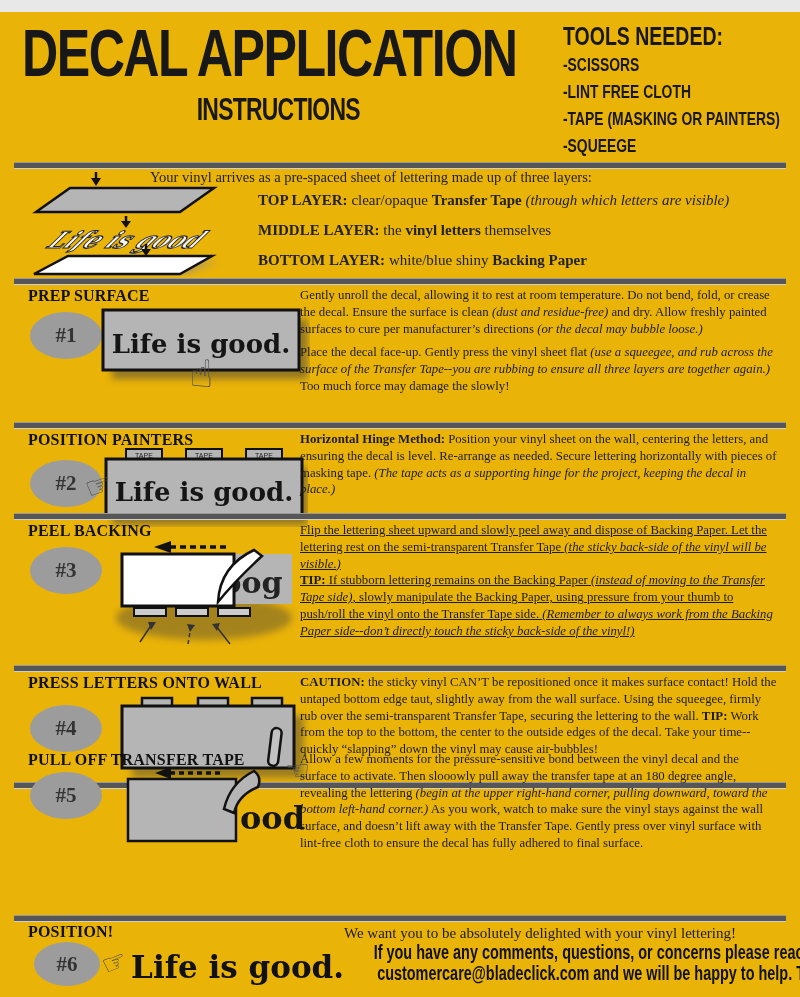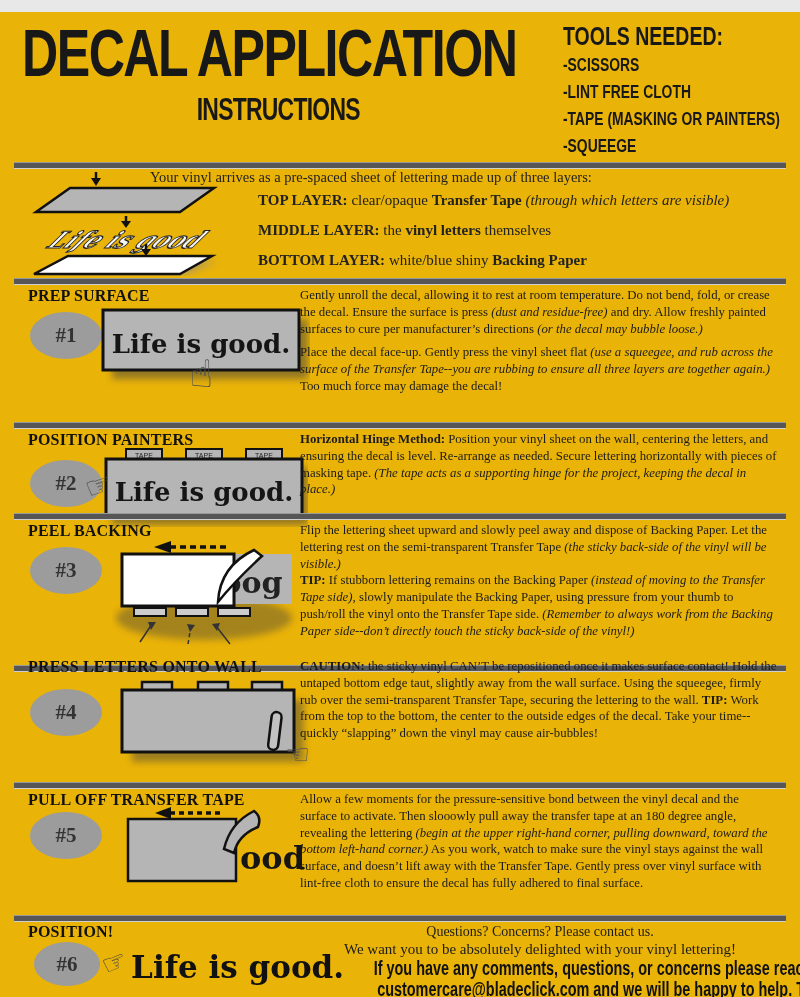--- a/index.html
+++ b/index.html
@@ -27,21 +27,21 @@
   .layers-intro{position:absolute;left:150px;top:1px;font-size:14.5px;color:#222;}
   .layer-line{position:absolute;left:258px;font-size:15px;color:#222;white-space:nowrap;}
   
   .step{position:absolute;left:0;width:800px;}
   .step-title{position:absolute;left:28px;top:2px;font-weight:700;font-size:16px;
         letter-spacing:.2px;color:#111;white-space:nowrap;}
   .badge{position:absolute;width:72px;height:47px;border-radius:50%;background:#9c9c9c;
         display:flex;align-items:center;justify-content:center;font-weight:700;font-size:21px;color:#333;}
   .rtext{position:absolute;left:300px;top:2px;width:478px;font-size:12.8px;line-height:16.8px;color:#1c1c1c;}
   .rtext p{margin:0 0 7px 0;}
-  .rtext p.tight{margin:0;}
+  .rtext p.tight{margin:0;text-decoration:underline;}
   .b{font-weight:700;} .i{font-style:italic;}
   .figure{position:absolute;}
   
   .contact{position:absolute;left:290px;top:2px;width:500px;text-align:center;}
   .c-line1{font-size:14px;line-height:16px;}
   .c-line2{font-size:15px;line-height:18px;}
   .c-cond{display:inline-block;font-family:"Liberation Sans",sans-serif;font-weight:700;
         font-size:19.5px;line-height:20.5px;transform:scaleX(.74);transform-origin:center top;white-space:nowrap;color:#111;}
   .fig6-text{font-family:"DejaVu Serif",serif;font-weight:700;font-size:31px;color:#111;}
   .hand-glyph{font-family:"DejaVu Sans",sans-serif;color:#4a4a4a;}
@@ -105,22 +105,22 @@
   <section class="step" style="top:273px;height:137px">
     <div class="step-title">PREP SURFACE</div>
     <div class="badge" style="left:30px;top:27px">#1</div>
     <svg class="figure" style="left:100px;top:22px" width="210" height="84" viewBox="0 0 210 84">
       <rect x="12" y="12" width="196" height="60" fill="#3d3d3d" opacity=".5" filter="url(#soft)"></rect>
       <rect x="3" y="3" width="196" height="60" fill="#b5b5b5" stroke="#111" stroke-width="3"></rect>
       <text x="101" y="46" text-anchor="middle" font-family="DejaVu Serif, serif" font-weight="700" font-size="26" fill="#151515">Life is good.</text>
       <text x="101" y="80" text-anchor="middle" font-family="DejaVu Sans, sans-serif" font-size="38" fill="#4f4f4f">☝</text>
     </svg>
     <div class="rtext">
-      <p><span>Gently unroll the decal, allowing it to rest at room temperature. Do not bend, fold, or crease the decal. Ensure the surface is press </span><span class="i">(dust and residue-free)</span><span> and dry. Allow freshly painted surfaces to cure per manufacturer’s directions </span><span class="i">(or the decal may bubble loose.)</span></p>
-      <p><span>Place the decal face-up. Gently press the vinyl sheet flat </span><span class="i">(use a squeegee, and rub across the surface of the Transfer Tape--you are rubbing to ensure all three layers are together again.)</span><span> Too much force may damage the decal!</span></p>
+      <p><span>Gently unroll the decal, allowing it to rest at room temperature. Do not bend, fold, or crease the decal. Ensure the surface is clean </span><span class="i">(dust and residue-free)</span><span> and dry. Allow freshly painted surfaces to cure per manufacturer’s directions </span><span class="i">(or the decal may bubble loose.)</span></p>
+      <p><span>Place the decal face-up. Gently press the vinyl sheet flat </span><span class="i">(use a squeegee, and rub across the surface of the Transfer Tape--you are rubbing to ensure all three layers are together again.)</span><span> Too much force may damage the slowly!</span></p>
     </div>
   </section>
 
   <div class="bar" style="top:410px"></div>
 
   <section class="step" style="top:417px;height:84px">
     <div class="step-title">POSITION PAINTERS</div>
     <div class="badge" style="left:30px;top:31px">#2</div>
     <svg class="figure" style="left:86px;top:16px" width="222" height="82" viewBox="0 0 222 82">
       <rect x="26" y="22" width="196" height="58" fill="#3d3d3d" opacity=".5" filter="url(#soft)"></rect>
@@ -177,40 +177,40 @@
       </g>
     </svg>
     <div class="rtext">
       <p class="tight"><span>Flip the lettering sheet upward and slowly peel away and dispose of Backing Paper. Let the lettering rest on the semi-transparent Transfer Tape </span><span class="i">(the sticky back-side of the vinyl will be visible.)</span></p>
       <p class="tight"><span class="b">TIP:</span><span> If stubborn lettering remains on the Backing Paper </span><span class="i">(instead of moving to the Transfer Tape side)</span><span>, slowly manipulate the Backing Paper, using pressure from your thumb to push/roll the vinyl onto the Transfer Tape side. </span><span class="i">(Remember to always work from the Backing Paper side--don’t directly touch the sticky back-side of the vinyl!)</span></p>
     </div>
   </section>
 
   <div class="bar" style="top:653px"></div>
 
-  <section class="step" style="top:644px;height:102px">
+  <section class="step" style="top:660px;height:102px">
     <div class="step-title">PRESS LETTERS ONTO WALL</div>
     <div class="badge" style="left:30px;top:33px">#4</div>
     <svg class="figure" style="left:118px;top:24px" width="195" height="88" viewBox="0 0 195 88">
       <rect x="14" y="20" width="172" height="62" fill="#3d3d3d" opacity=".45" filter="url(#soft)"></rect>
       <rect x="24" y="2" width="30" height="11" fill="#b5b5b5" stroke="#111" stroke-width="2.5"></rect>
       <rect x="80" y="2" width="30" height="11" fill="#b5b5b5" stroke="#111" stroke-width="2.5"></rect>
       <rect x="134" y="2" width="30" height="11" fill="#b5b5b5" stroke="#111" stroke-width="2.5"></rect>
       <rect x="4" y="10" width="172" height="62" fill="#b5b5b5" stroke="#111" stroke-width="3"></rect>
       <rect x="152" y="32" width="10" height="38" rx="5" fill="#c2c2c2" stroke="#111" stroke-width="2.5" transform="rotate(7 157 50)"></rect>
       <text x="192" y="84" text-anchor="end" font-family="DejaVu Sans, sans-serif" font-size="28" fill="#4f4f4f">☜</text>
     </svg>
     <div class="rtext">
       <p><span class="b">CAUTION:</span><span> the sticky vinyl CAN’T be repositioned once it makes surface contact!  Hold the untaped bottom edge taut, slightly away from the wall surface. Using the squeegee, firmly rub over the semi-transparent Transfer Tape, securing the lettering to the wall. </span><span class="b">TIP:</span><span> Work from the top to the bottom, the center to the outside edges of the decal. Take your time--quickly “slapping” down the vinyl may cause air-bubbles!</span></p>
     </div>
   </section>
 
   <div class="bar" style="top:770px"></div>
 
-  <section class="step" style="top:777px;height:130px">
+  <section class="step" style="top:737px;height:130px">
     <div class="step-title">PULL OFF TRANSFER TAPE</div>
     <div class="badge" style="left:30px;top:23px">#5</div>
     <svg class="figure" style="left:118px;top:16px" width="190" height="84" viewBox="0 0 190 84">
       <g>
         <line x1="52" y1="8" x2="104" y2="8" stroke="#111" stroke-width="3.5" stroke-dasharray="5 4"></line>
         <polygon points="37,8 53,2 53,14" fill="#111"></polygon>
       </g>
       <rect x="10" y="14" width="108" height="62" fill="#b5b5b5" stroke="#111" stroke-width="2.5"></rect>
       <path d="M106,44 Q112,18 136,6 Q144,12 140,22 Q120,30 116,48 Z" fill="#b5b5b5" stroke="#111" stroke-width="2.5"></path>
       <text x="122" y="64" font-family="DejaVu Serif, serif" font-weight="700" font-size="32" fill="#151515">ood.</text>
@@ -223,21 +223,20 @@
   <div class="bar" style="top:903px"></div>
 
   <section class="step" style="top:910px;height:75px">
     <div class="step-title" style="top:1px">POSITION!</div>
     <div class="badge" style="left:34px;top:20px;width:66px;height:44px">#6</div>
     <div class="figure" style="left:102px;top:24px;white-space:nowrap">
       <span class="hand-glyph" style="font-size:28px;display:inline-block;transform:rotate(-22deg);vertical-align:6px">☞</span>
       <span class="fig6-text">Life is good.</span>
     </div>
     <div class="contact">
-      <div class="c-line1">Questions? Concerns? Please contact us.</div>
       <div class="c-line2">We want you to be absolutely delighted with your vinyl lettering!</div>
       <div><span class="c-cond">If you have any comments, questions, or concerns please reach us at</span></div>
       <div><span class="c-cond">customercare@bladeclick.com and we will be happy to help. Thank you!</span></div>
     </div>
   </section>
 
   <div class="bottom-bar"></div>
 
 </div>
 

